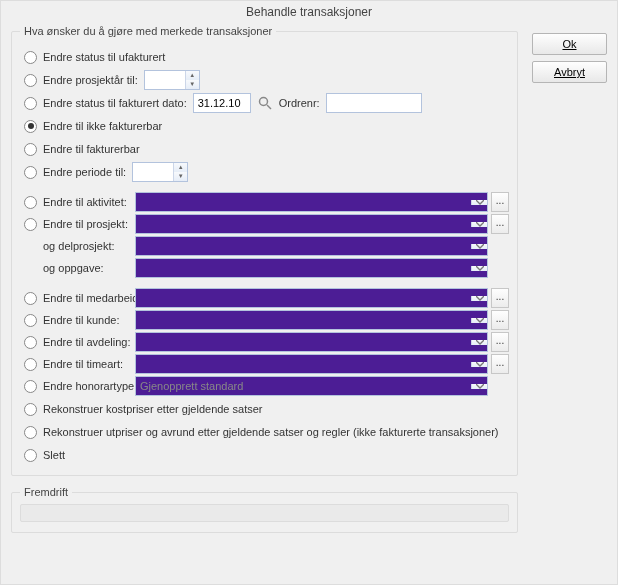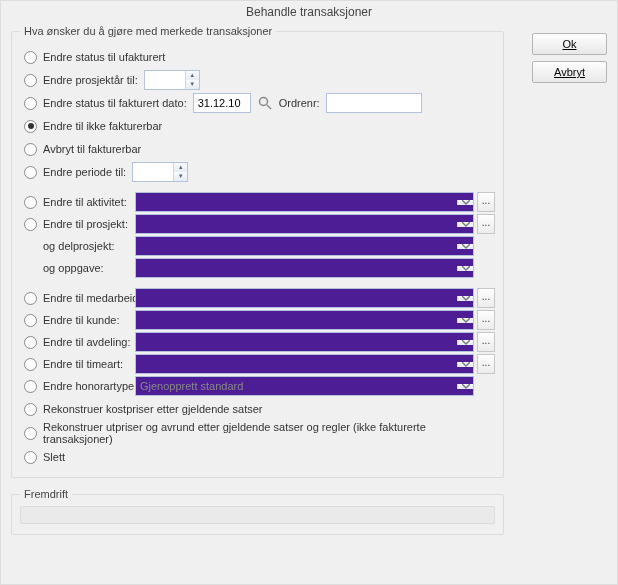--- a/index.html
+++ b/index.html
@@ -23,21 +23,21 @@
   }
   .title {
     text-align: center;
     padding: 4px 0 6px 0;
     font-size: 12px;
     color: #444;
   }
   .content {
     display: flex;
     padding: 0 10px 10px 10px;
-    gap: 28px;
+    gap: 14px;
   }
   .main-col { flex: 1; }
   .btn-col {
     width: 75px;
     display: flex;
     flex-direction: column;
     gap: 6px;
     padding-top: 8px;
   }
   .win-btn {
@@ -213,21 +213,21 @@
           <input class="txt order-txt" value="" style="">
         </div>
 
         <div class="row">
           <span class="radio checked"></span>
           <span class="lbl">Endre til ikke fakturerbar</span>
         </div>
 
         <div class="row">
           <span class="radio"></span>
-          <span class="lbl">Avbryt til fakturerbar</span>
+          <span class="lbl">Endre til fakturerbar</span>
         </div>
 
         <div class="row">
           <span class="radio"></span>
           <span class="lbl">Endre periode til:</span>
           <span class="spin">
             <input value="" style="">
             <span class="arrows">
               <div>▲</div>
               <div>▼</div>

